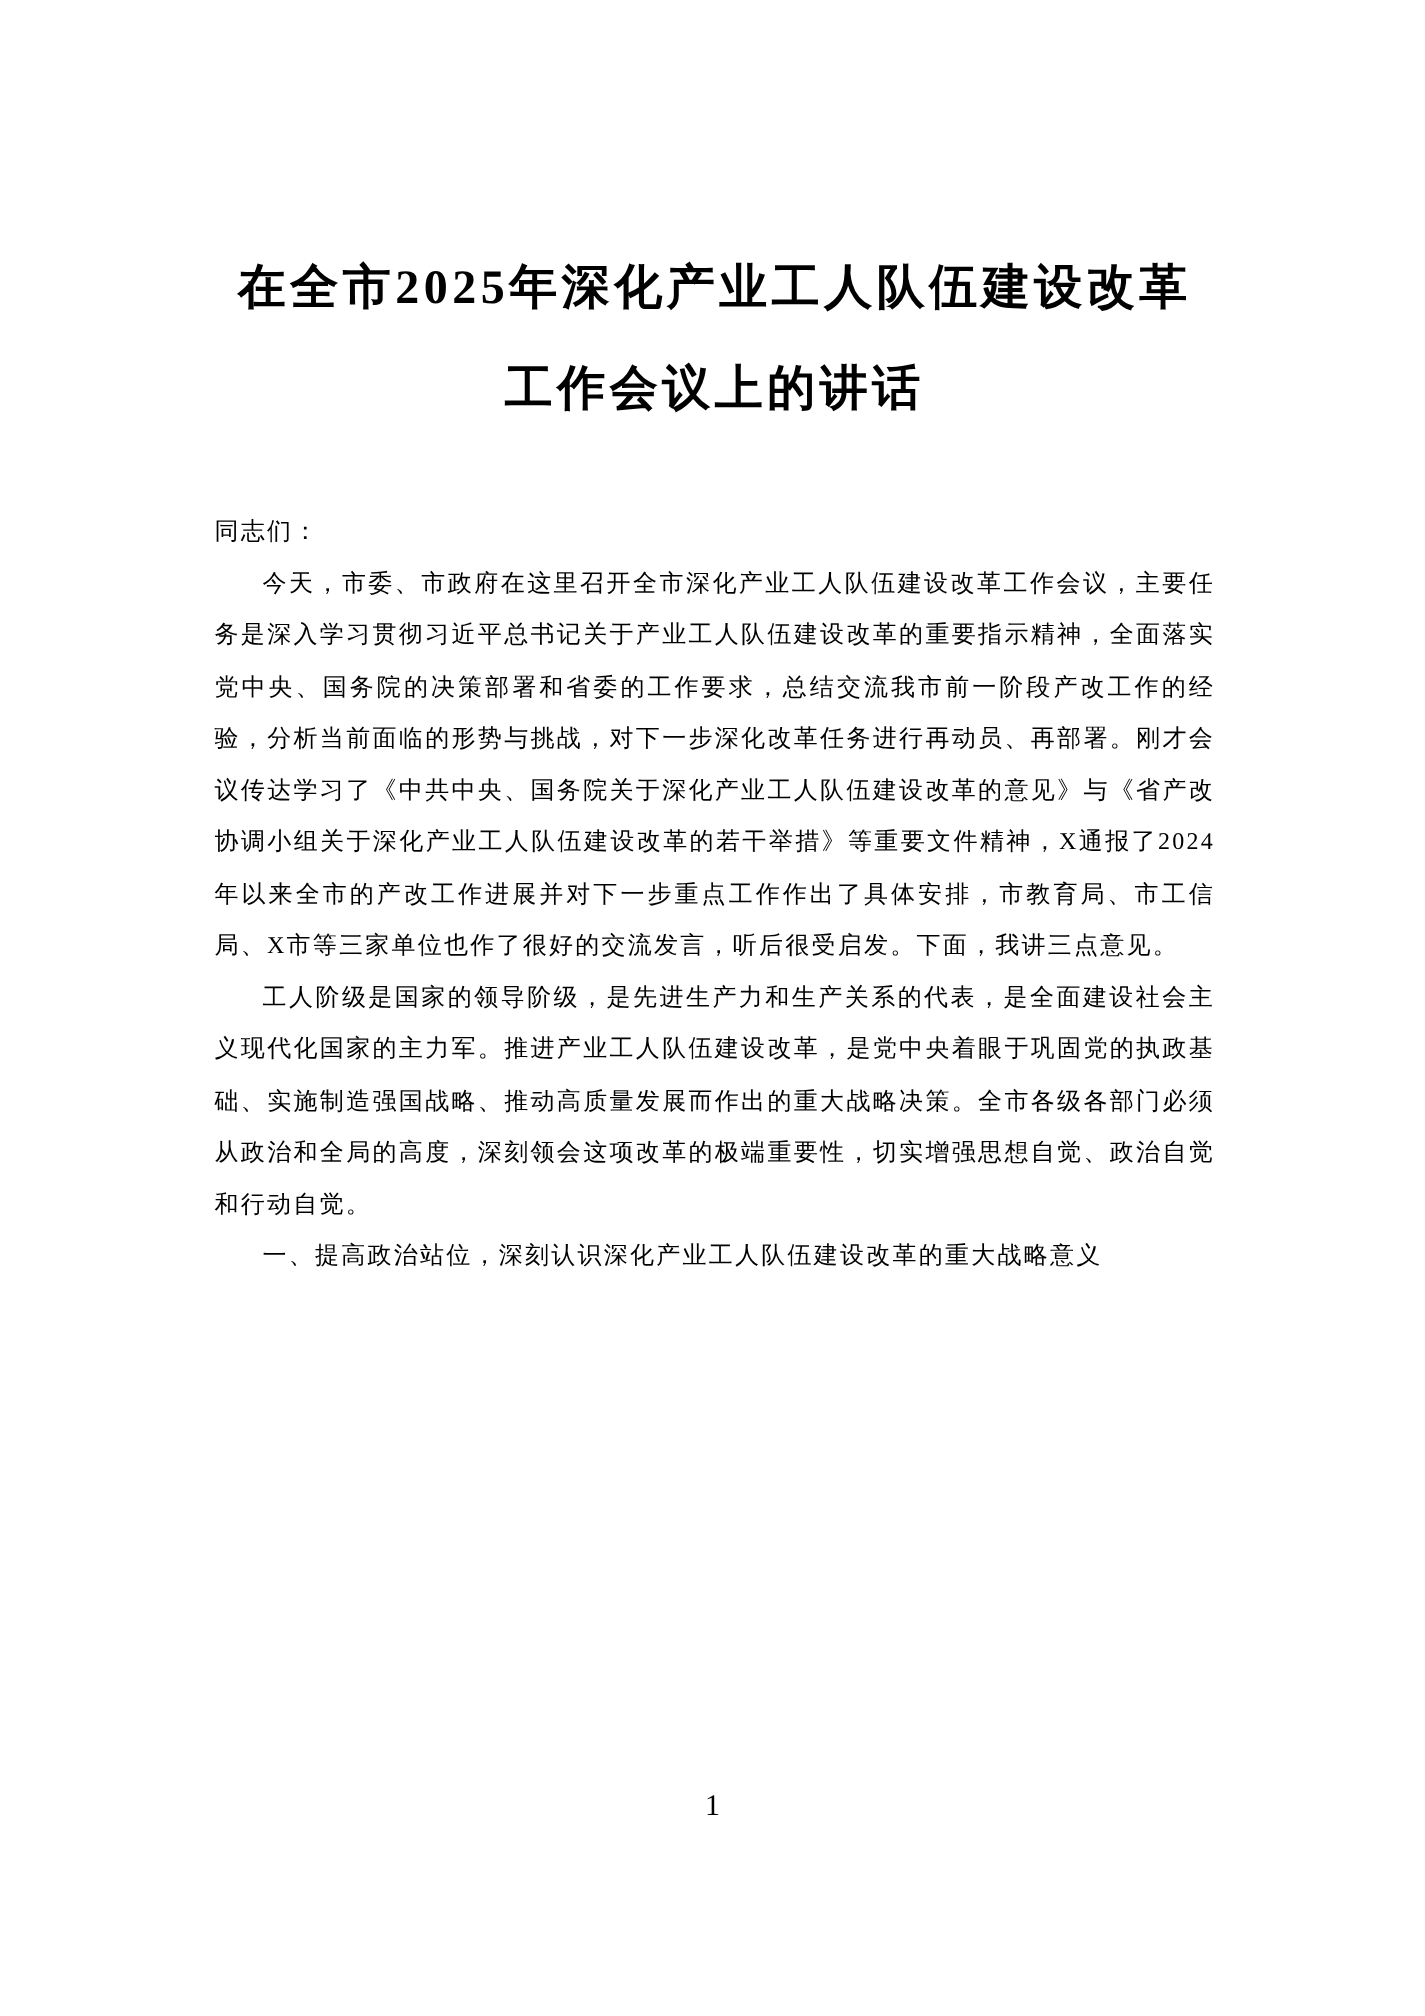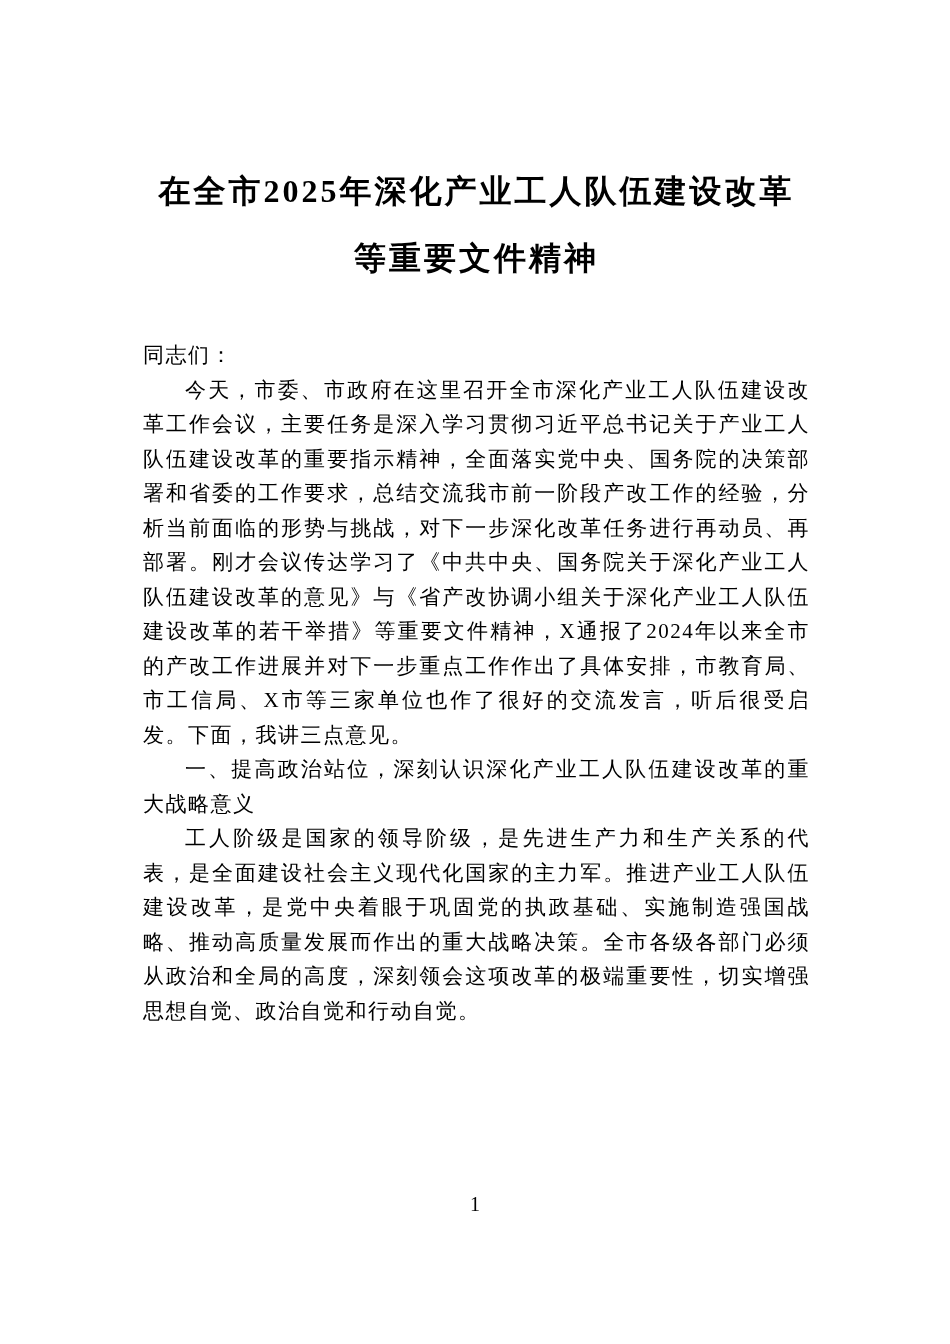--- a/index.html
+++ b/index.html
@@ -27,21 +27,21 @@
     line-height: 67px;
     letter-spacing: 3px;
     margin-bottom: 46px;
   }
 
   .doc-title .title-line {
     display: block;
   }
 
   .doc-body {
-    font-size: 21px;
+    font-size: 16px;
     line-height: 34.5px;
     letter-spacing: 1.5px;
     text-align: justify;
     text-justify: inter-ideograph;
   }
 
   .doc-body p {
     margin: 0;
   }
 
@@ -59,27 +59,27 @@
     color: #000000;
   }
 </style>
 </head>
 <body>
 
 <div class="page">
 
   <h1 class="doc-title">
     <span class="title-line">在全市2025年深化产业工人队伍建设改革</span>
-    <span class="title-line">等重要文件精神</span>
+    <span class="title-line">工作会议上的讲话</span>
   </h1>
 
   <div class="doc-body">
     <p>同志们：</p>
     <p class="para-indent">今天，市委、市政府在这里召开全市深化产业工人队伍建设改革工作会议，主要任务是深入学习贯彻习近平总书记关于产业工人队伍建设改革的重要指示精神，全面落实党中央、国务院的决策部署和省委的工作要求，总结交流我市前一阶段产改工作的经验，分析当前面临的形势与挑战，对下一步深化改革任务进行再动员、再部署。刚才会议传达学习了《中共中央、国务院关于深化产业工人队伍建设改革的意见》与《省产改协调小组关于深化产业工人队伍建设改革的若干举措》等重要文件精神，X通报了2024年以来全市的产改工作进展并对下一步重点工作作出了具体安排，市教育局、市工信局、X市等三家单位也作了很好的交流发言，听后很受启发。下面，我讲三点意见。</p>
+    <p class="para-indent">工人阶级是国家的领导阶级，是先进生产力和生产关系的代表，是全面建设社会主义现代化国家的主力军。推进产业工人队伍建设改革，是党中央着眼于巩固党的执政基础、实施制造强国战略、推动高质量发展而作出的重大战略决策。全市各级各部门必须从政治和全局的高度，深刻领会这项改革的极端重要性，切实增强思想自觉、政治自觉和行动自觉。</p>
     <p class="para-indent">一、提高政治站位，深刻认识深化产业工人队伍建设改革的重大战略意义</p>
-    <p class="para-indent">工人阶级是国家的领导阶级，是先进生产力和生产关系的代表，是全面建设社会主义现代化国家的主力军。推进产业工人队伍建设改革，是党中央着眼于巩固党的执政基础、实施制造强国战略、推动高质量发展而作出的重大战略决策。全市各级各部门必须从政治和全局的高度，深刻领会这项改革的极端重要性，切实增强思想自觉、政治自觉和行动自觉。</p>
   </div>
 
   <div class="page-footer">
     <span>1</span>
   </div>
 
 </div>
 
 </body></html>

